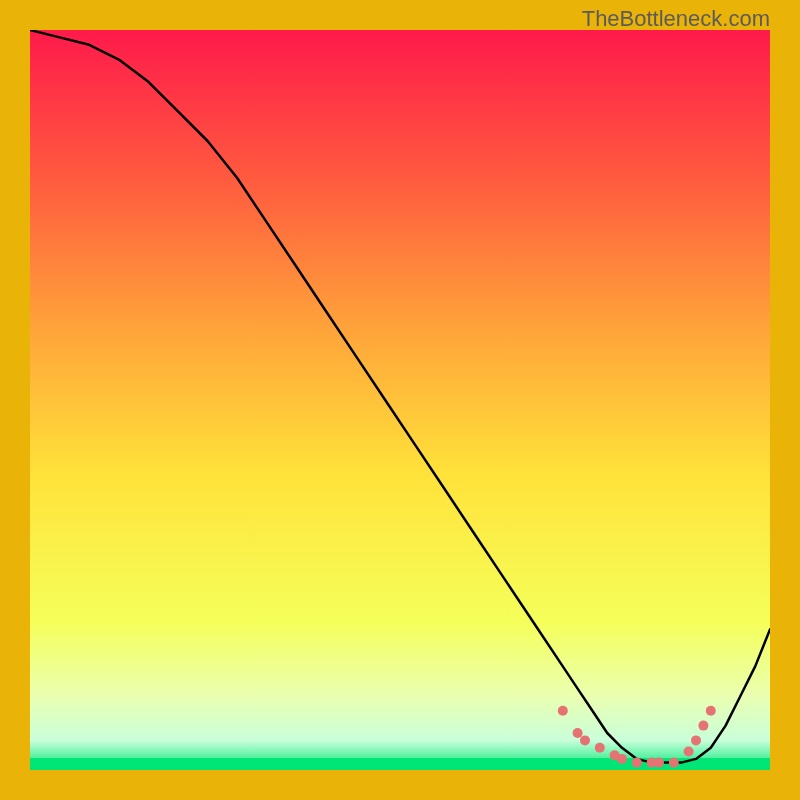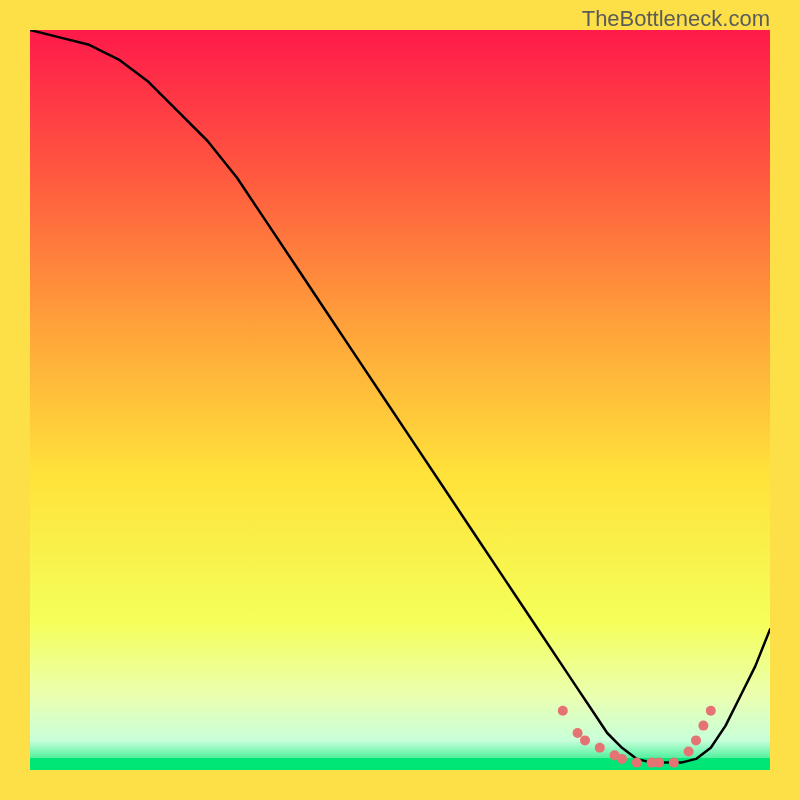--- a/index.html
+++ b/index.html
@@ -10,21 +10,21 @@
     background: #000;
     font-family: Arial, Helvetica, sans-serif;
     position: relative;
   }
   .frame {
     position: absolute;
     top: 0;
     left: 0;
     width: 800px;
     height: 800px;
-    background: #fde047;
+    background: #eab308;
   }
   .plot-area {
     position: absolute;
     top: 30px;
     left: 30px;
     width: 740px;
     height: 740px;
     overflow: hidden;
   }
   .watermark {

